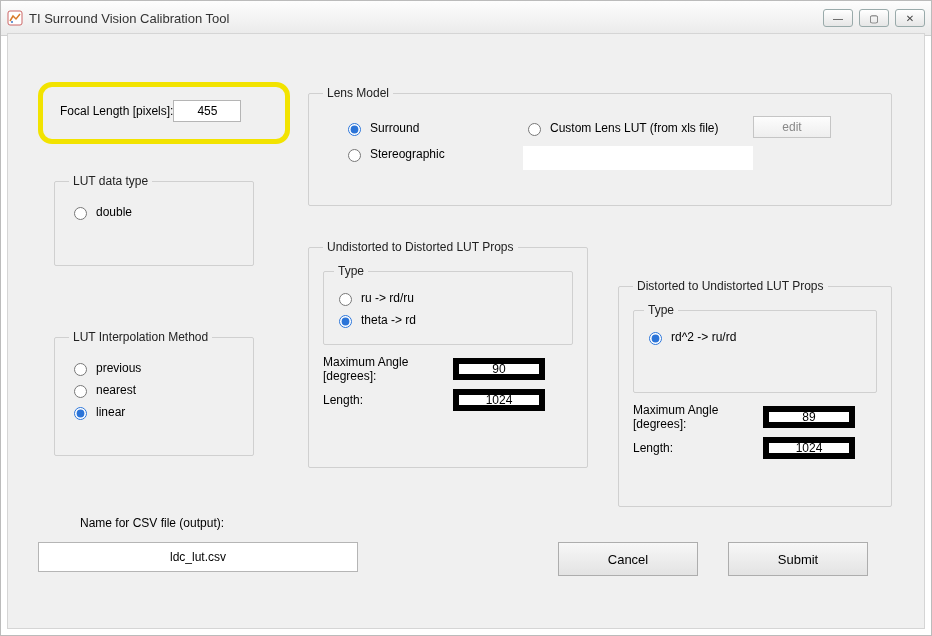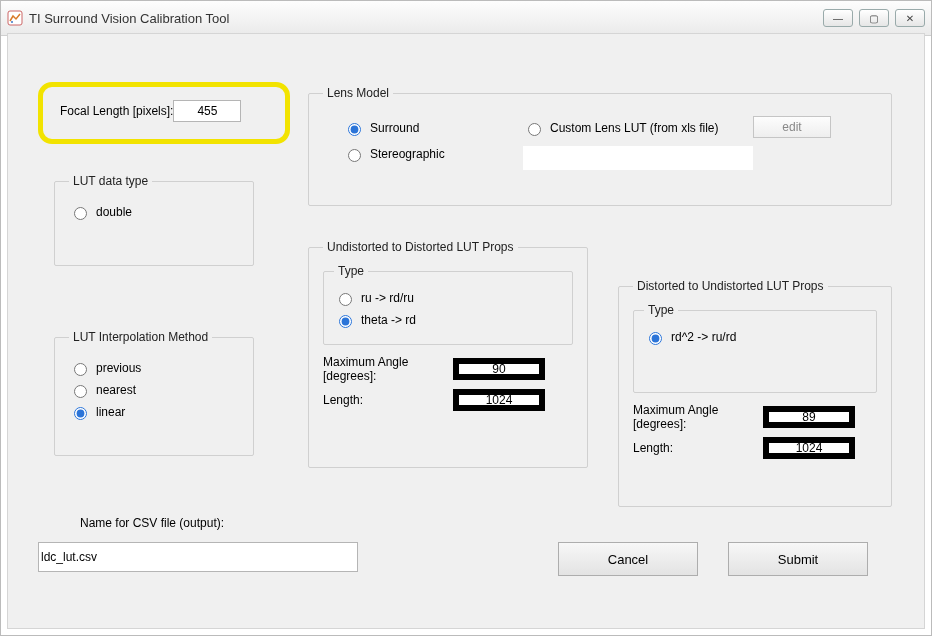--- a/index.html
+++ b/index.html
@@ -144,20 +144,21 @@
   .csv-label {
     position: absolute;
     top: 482px; left: 72px;
     font-size: 12px;
   }
   .csv-input {
     position: absolute;
     top: 508px; left: 30px;
     width: 320px; height: 30px;
     border: 1px solid #b5b5b5;
+    text-align: center;
     font-size: 12px;
     background: #fff;
   }
   .btn {
     position: absolute;
     top: 508px;
     width: 140px; height: 34px;
     border: 1px solid #adadad;
     background: linear-gradient(#f7f7f7,#e3e3e3);
     font-size: 13px;

